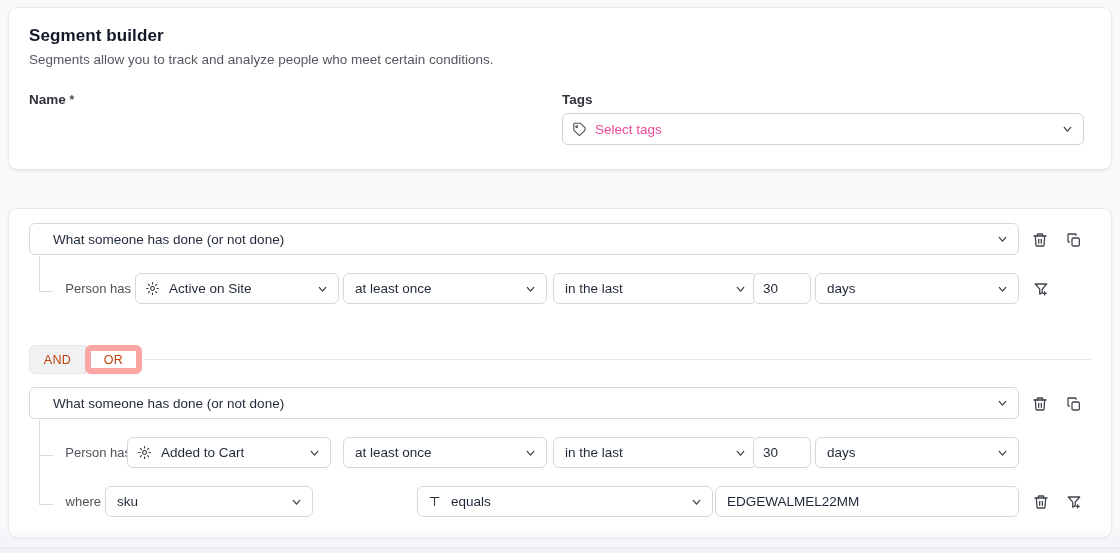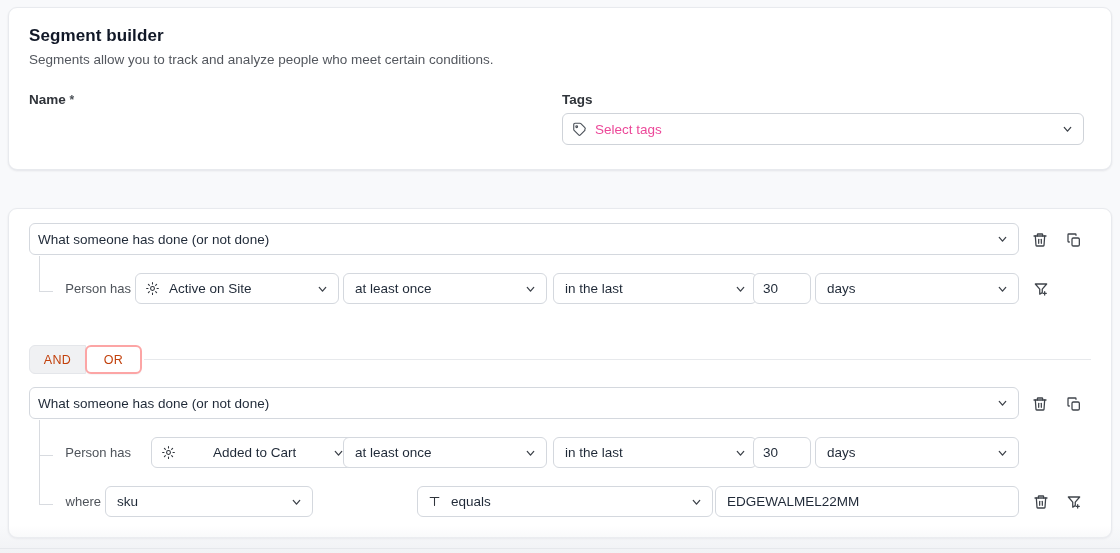--- a/index.html
+++ b/index.html
@@ -85,21 +85,21 @@
   }
 
   .big-sel {
     position: absolute;
     border: 1px solid #d4d8de;
     border-radius: 6px;
     background: #fff;
     height: 32px;
     display: flex; align-items: center;
     font-size: 13.5px; color: #1f2937;
-    padding: 0 28px 0 8px;
+    padding: 0 28px 0 23px;
   }
 
   .minilabel {
     position: absolute;
     font-size: 13px; color: #4e535a;
     text-align: right;
   }
 
   .icon-btn {
     position: absolute;
@@ -128,21 +128,21 @@
     font-size: 12.5px; color: #c2410c;
     letter-spacing: .3px;
   }
   .toggle .opt.off {
     background: #f0f1f3;
     border: 1px solid #e4e6ea;
     border-radius: 6px 0 0 6px;
   }
   .toggle .opt.on {
     background: #ffffff;
-    border: 2px solid #fca5a5;
+    border: 6px solid #fca5a5;
     border-radius: 6px;
     margin-left: -1px;
     box-shadow: 0 1px 1px rgba(16,24,40,0.04);
     position: relative; z-index: 2;
   }
   .toggle-rule {
     position: absolute; left: 148px; top: 358px; width: 942px; height: 1px;
     background: #e7e9ec;
   }
 
@@ -302,21 +302,21 @@
           <path d="M5 15H4a1 1 0 0 1-1-1V4a1 1 0 0 1 1-1h10a1 1 0 0 1 1 1v1"></path>
       </svg>
     </div>
 
     <div class="conn-v" style="left:30px; top:211px; height:85px;"></div>
     <div class="conn-h" style="left:30px; top:246px; width:14px;"></div>
     <div class="conn-h" style="left:30px; top:295px; width:14px;"></div>
 
     <div class="minilabel" style="left:36px; top:236px; width:86px;">Person has</div>
 
-    <div class="sel with-icon" style="left:142px; top:228px; width:204px;gap:28px;">
+    <div class="sel with-icon" style="left:118px; top:228px; width:204px;">
       <span class="glyph">
         <svg width="15" height="15" viewBox="0 0 24 24" fill="none" stroke="#2f343b" stroke-width="1.7" stroke-linecap="round" stroke-linejoin="round">
           <circle cx="12" cy="12" r="3.1"></circle>
           <path d="M12 2.6v2.2M12 19.2v2.2M2.6 12h2.2M19.2 12h2.2M5.4 5.4l1.6 1.6M17 17l1.6 1.6M18.6 5.4 17 7M7 17l-1.6 1.6"></path>
         </svg>
       </span>
       <span class="txt">Added to Cart</span>
       <span class="chev">
         <svg width="13" height="13" viewBox="0 0 24 24" fill="none" stroke="#3c4149" stroke-width="2.3" stroke-linecap="round" stroke-linejoin="round">
             <polyline points="6 9 12 16 18 9"></polyline>

